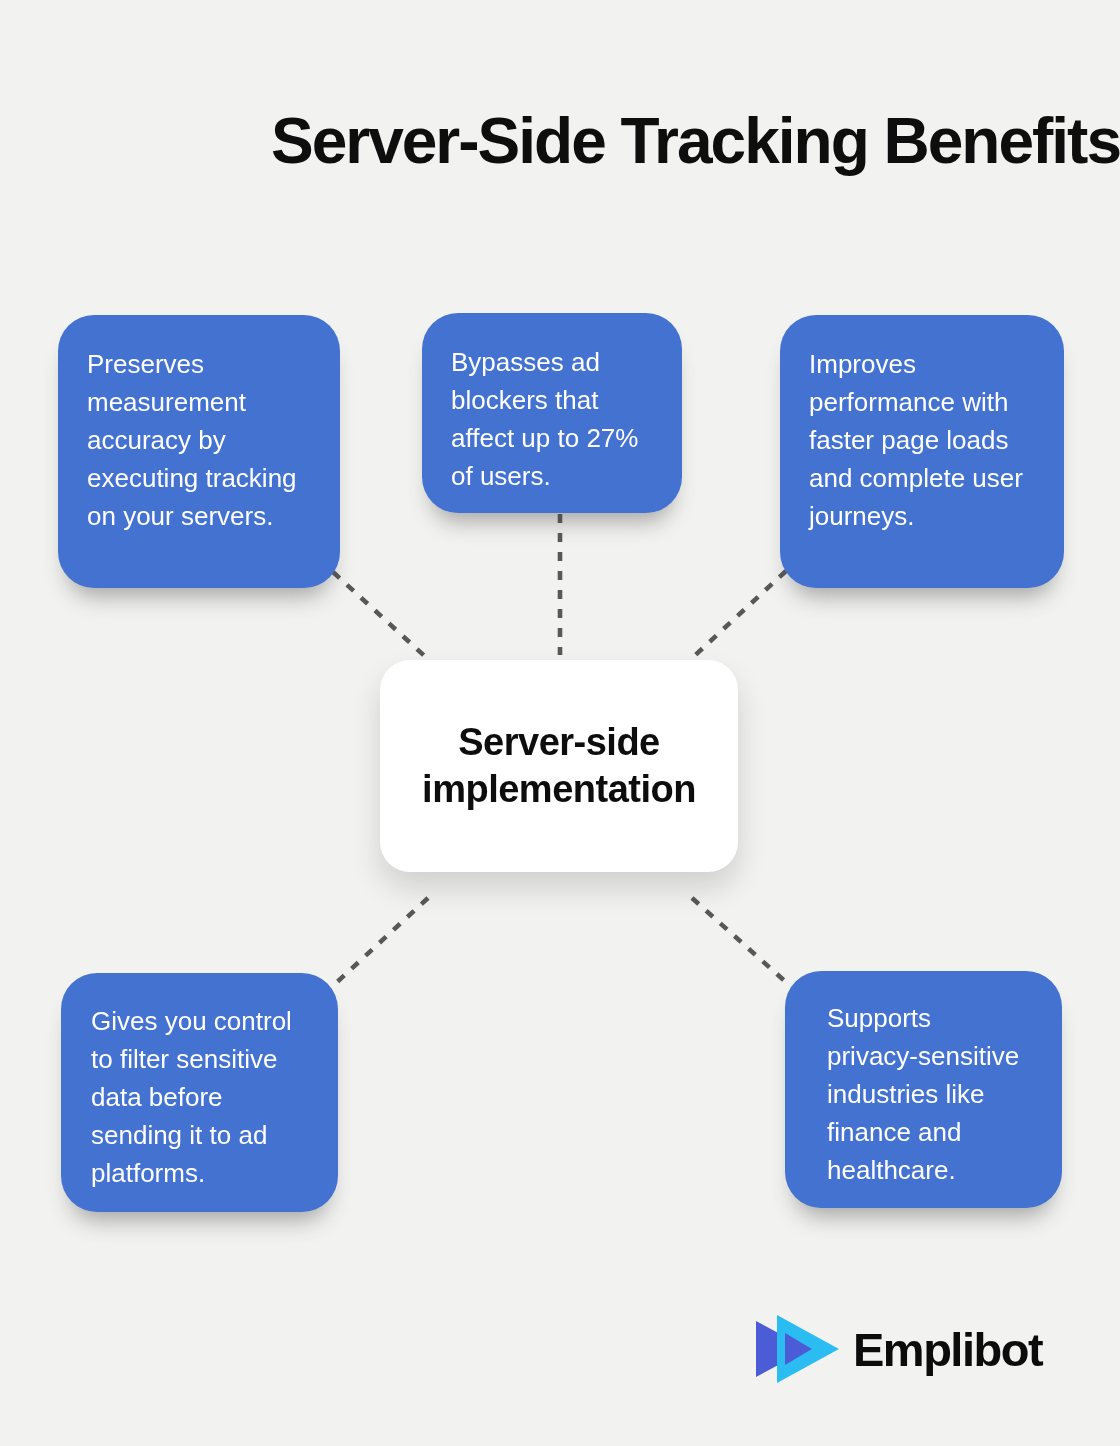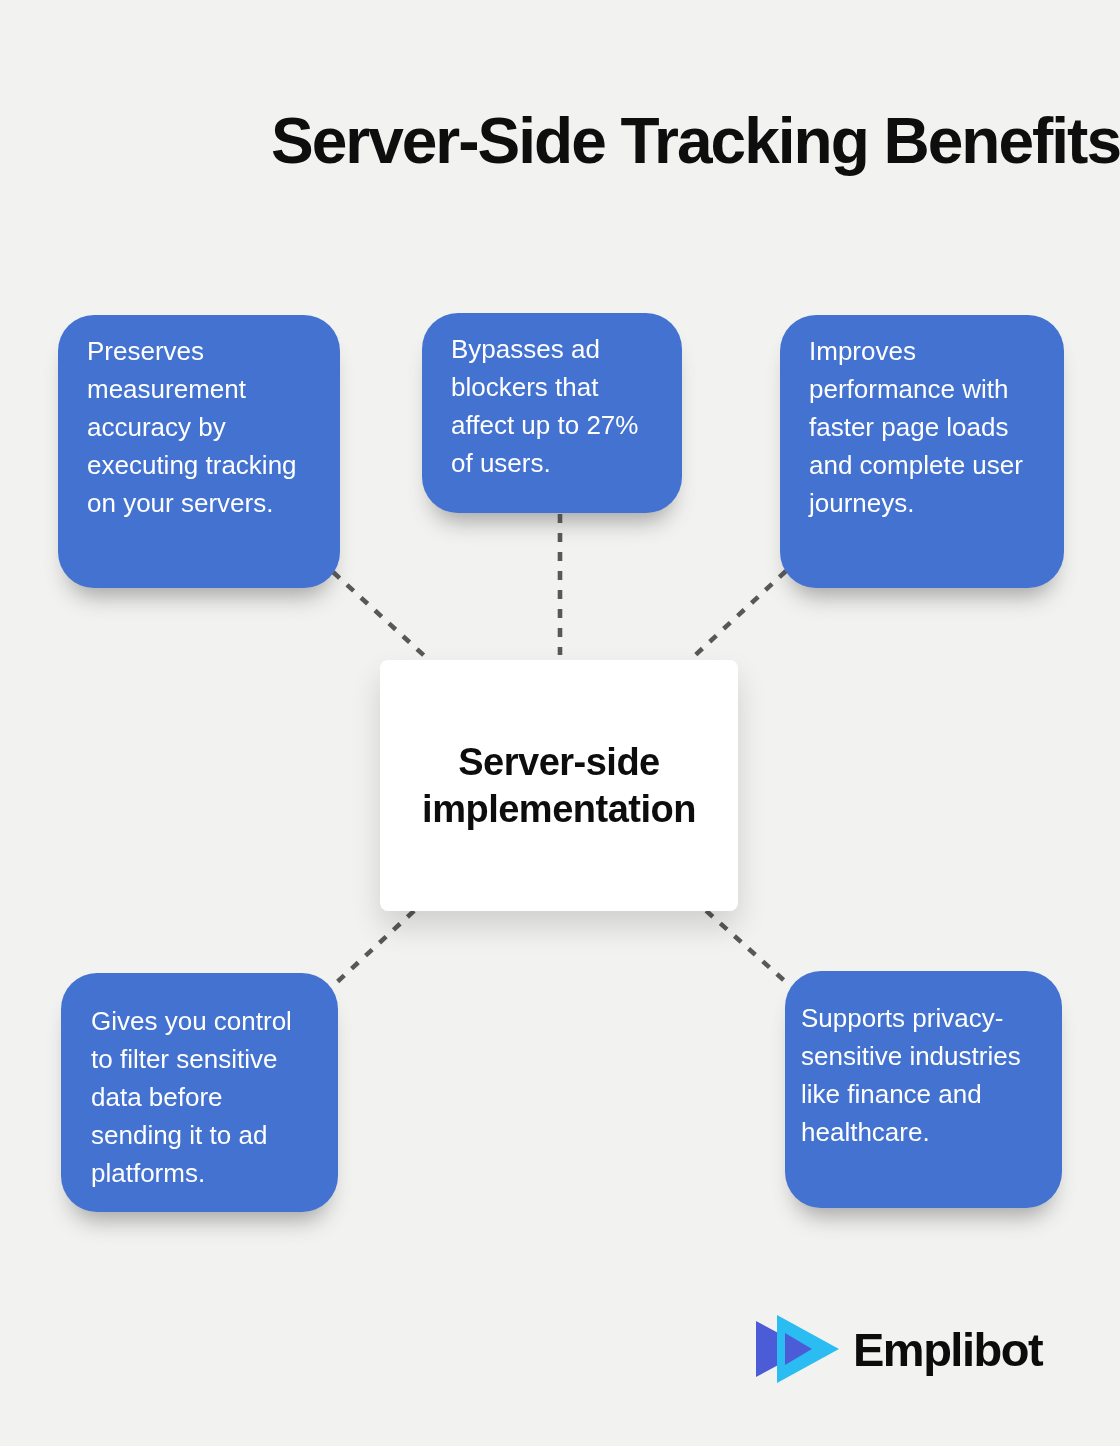--- a/index.html
+++ b/index.html
@@ -45,34 +45,34 @@
     stroke-width:4.6;
     stroke-dasharray:9 10;
   }
   .benefit-card{
     position:absolute;
     background:var(--card-blue);
     border-radius:36px;
     color:var(--card-text);
     font-size:26px;
     line-height:38px;
-    padding:17px 29px;
+    padding:30px 29px;
     box-shadow:0 18px 22px -10px rgba(70,70,70,0.45);
   }
   .card-top-left   { left:58px;  top:315px; width:282px; height:273px; }
   .card-top-middle { left:422px; top:313px; width:260px; height:200px; }
   .card-top-right  { left:780px; top:315px; width:284px; height:273px; padding-right:31px; }
   .card-bottom-left { left:61px;  top:973px; width:277px; height:239px; padding:29px 30px; }
-  .card-bottom-right{ left:785px; top:971px; width:277px; height:237px; padding:28px 16px; }
+  .card-bottom-right{ left:785px; top:971px; width:277px; height:237px; padding:28px 42px; }
   .center-node{
     position:absolute;
     left:380px; top:660px;
-    width:358px; height:251px;
+    width:358px; height:212px;
     background:var(--card-white);
-    border-radius:8px;
+    border-radius:30px;
     box-shadow:0 16px 30px rgba(0,0,0,0.14);
     display:flex;
     align-items:center;
     justify-content:center;
     text-align:center;
     padding:20px;
   }
   .center-node .center-label{
     font-size:38px;
     line-height:47px;

